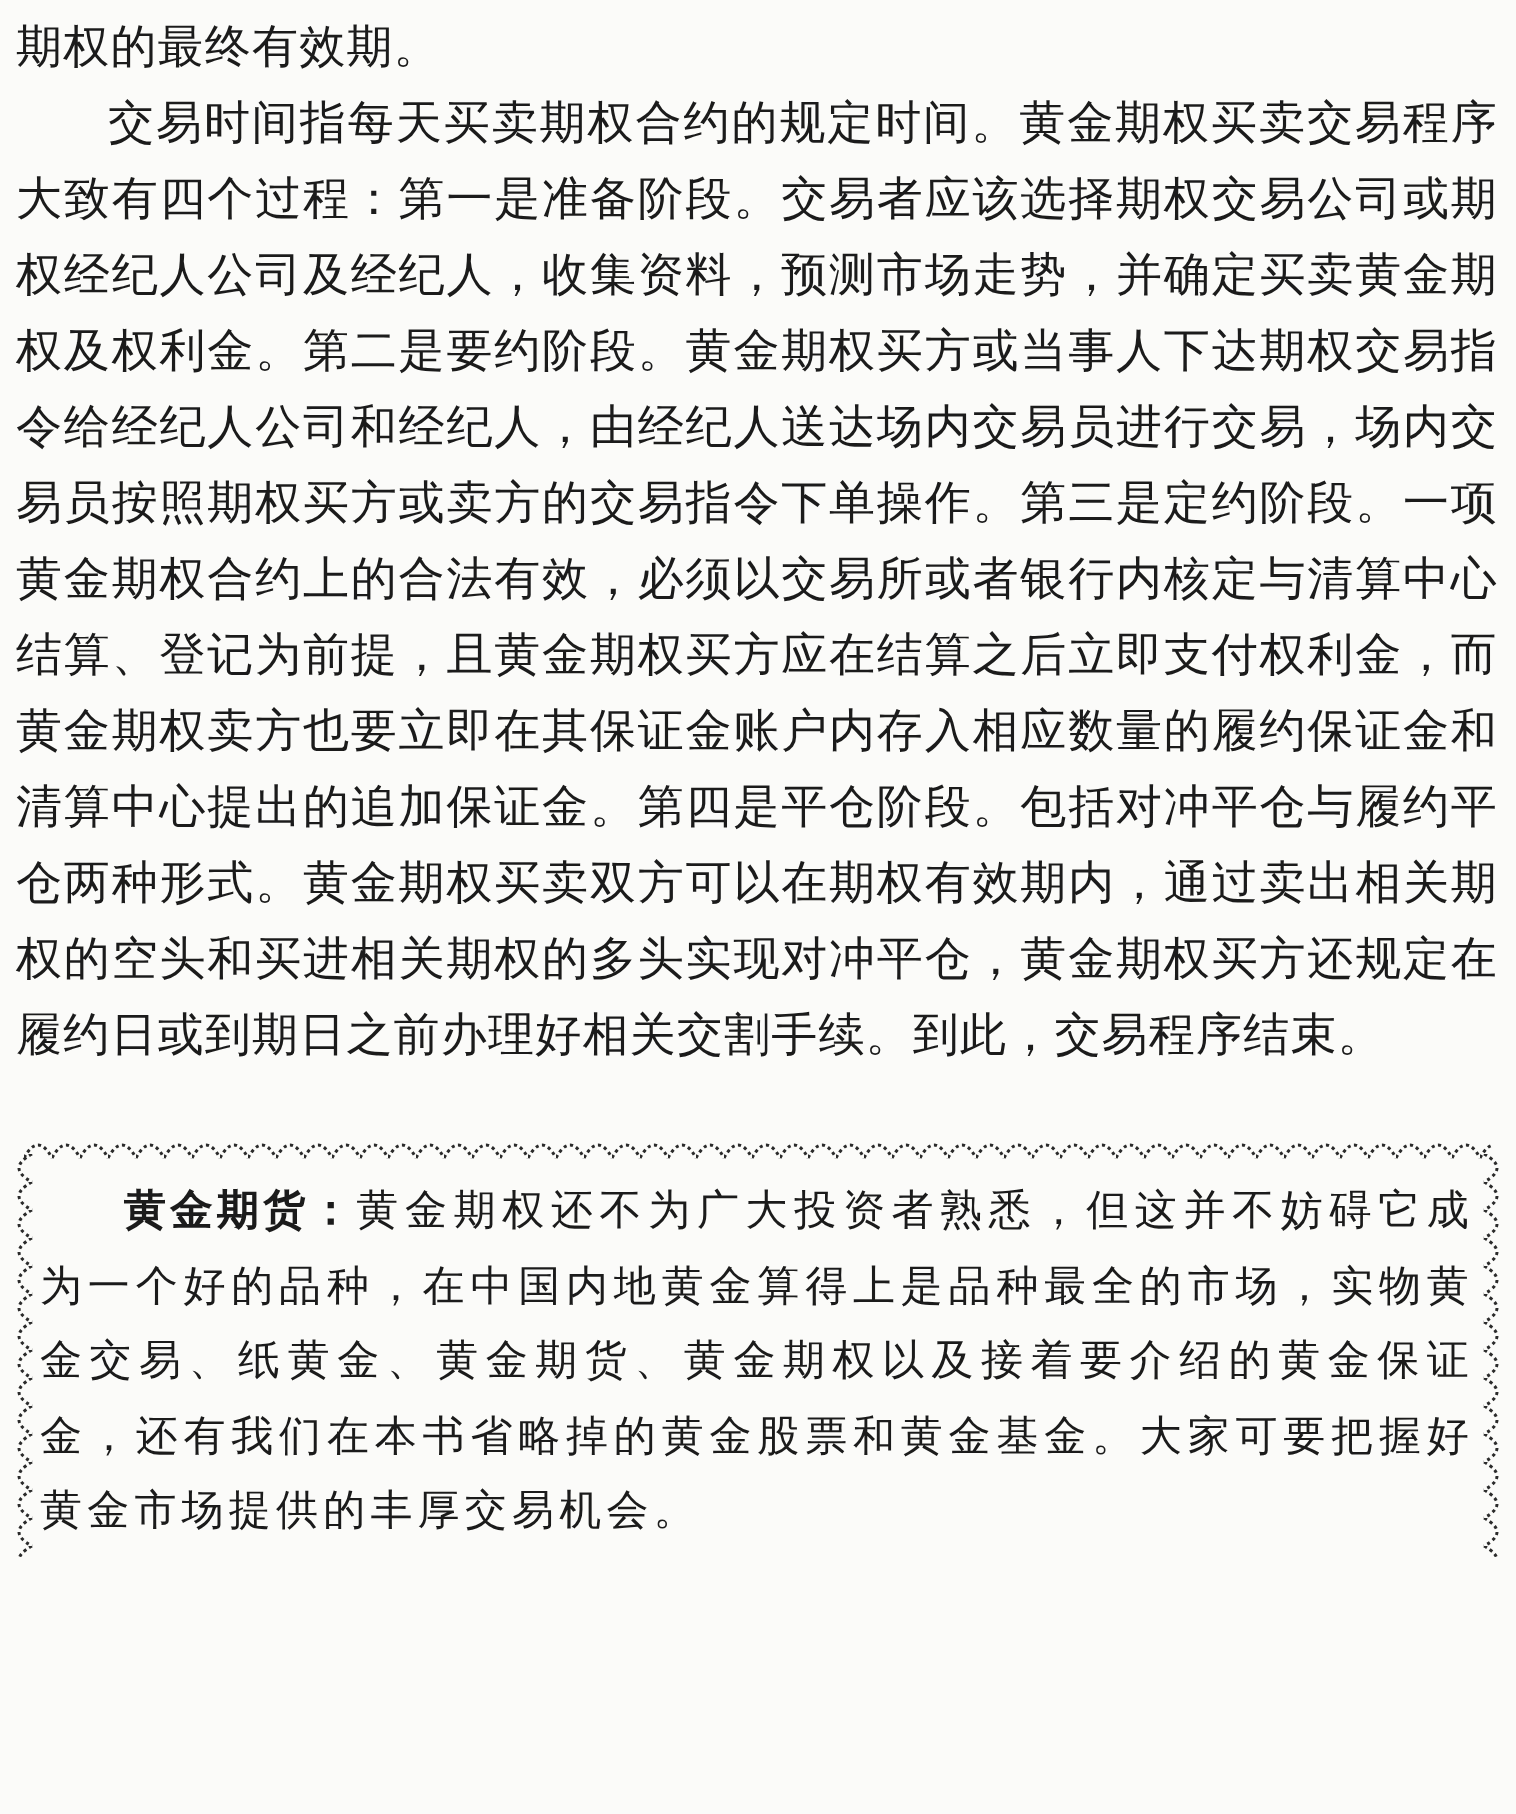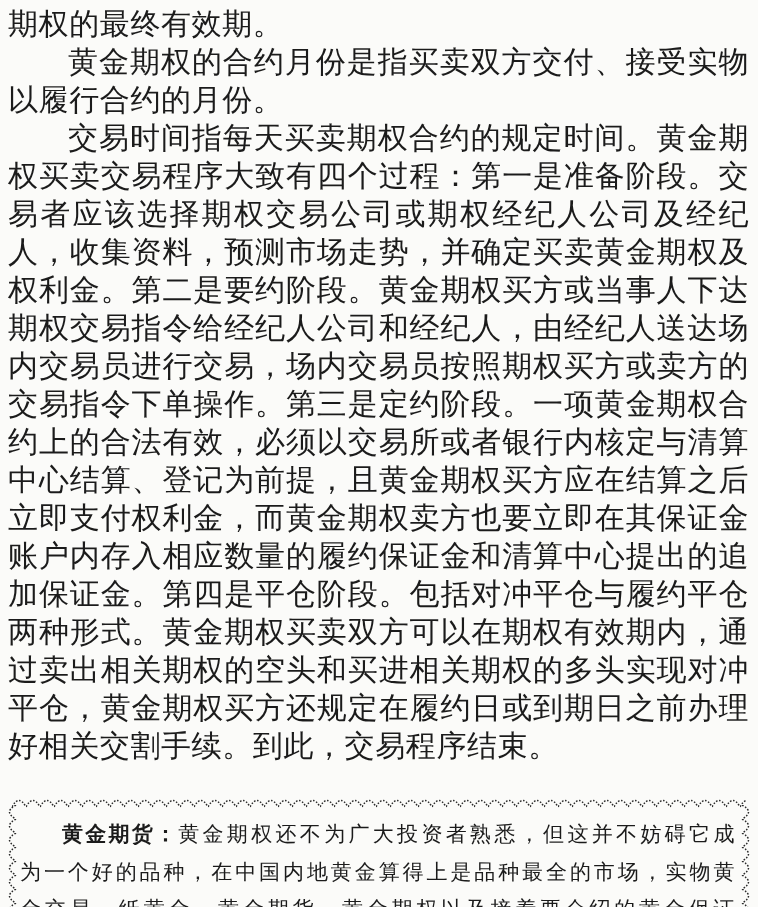--- a/index.html
+++ b/index.html
@@ -15,21 +15,21 @@
     overflow: hidden;
   }
   .page {
     box-sizing: border-box;
     width: 758px;
     height: 907px;
     padding: 5px 9px 0 8px;
   }
   .body-par {
     margin: 0;
-    font-size: 30px;
+    font-size: 23px;
     line-height: 38px;
     letter-spacing: 0.6px;
     text-align: justify;
     text-justify: inter-ideograph;
   }
   .body-par.indent {
     text-indent: 2em;
   }
   .tipbox {
     position: relative;
@@ -60,21 +60,20 @@
   .edge-right  { right: 0;  top: 8px;   bottom: 8px; width: 12px;  height: calc(100% - 16px); }
 </style>
 </head>
 <body>
 
 <div class="page">
 
   <p class="body-par">期权的最终有效期。</p>
 
 
-  <p class="body-par indent">黄金期权的合约月份是指买卖双方交付、接受实物以履行合约的月份。</p>
 
   <p class="body-par indent">交易时间指每天买卖期权合约的规定时间。黄金期权买卖交易程序大致有四个过程：第一是准备阶段。交易者应该选择期权交易公司或期权经纪人公司及经纪人，收集资料，预测市场走势，并确定买卖黄金期权及权利金。第二是要约阶段。黄金期权买方或当事人下达期权交易指令给经纪人公司和经纪人，由经纪人送达场内交易员进行交易，场内交易员按照期权买方或卖方的交易指令下单操作。第三是定约阶段。一项黄金期权合约上的合法有效，必须以交易所或者银行内核定与清算中心结算、登记为前提，且黄金期权买方应在结算之后立即支付权利金，而黄金期权卖方也要立即在其保证金账户内存入相应数量的履约保证金和清算中心提出的追加保证金。第四是平仓阶段。包括对冲平仓与履约平仓两种形式。黄金期权买卖双方可以在期权有效期内，通过卖出相关期权的空头和买进相关期权的多头实现对冲平仓，黄金期权买方还规定在履约日或到期日之前办理好相关交割手续。到此，交易程序结束。</p>
 
   <div class="tipbox">
 
     <svg class="edge edge-top" xmlns="http://www.w3.org/2000/svg">
       <defs>
         <pattern id="sc-top" width="14" height="12" patternUnits="userSpaceOnUse">
           <path d="M0,10 Q7,-3 14,10" fill="none" stroke="#2b2b2b" stroke-width="1.5" stroke-dasharray="1.6,1.7"></path>
         </pattern>

